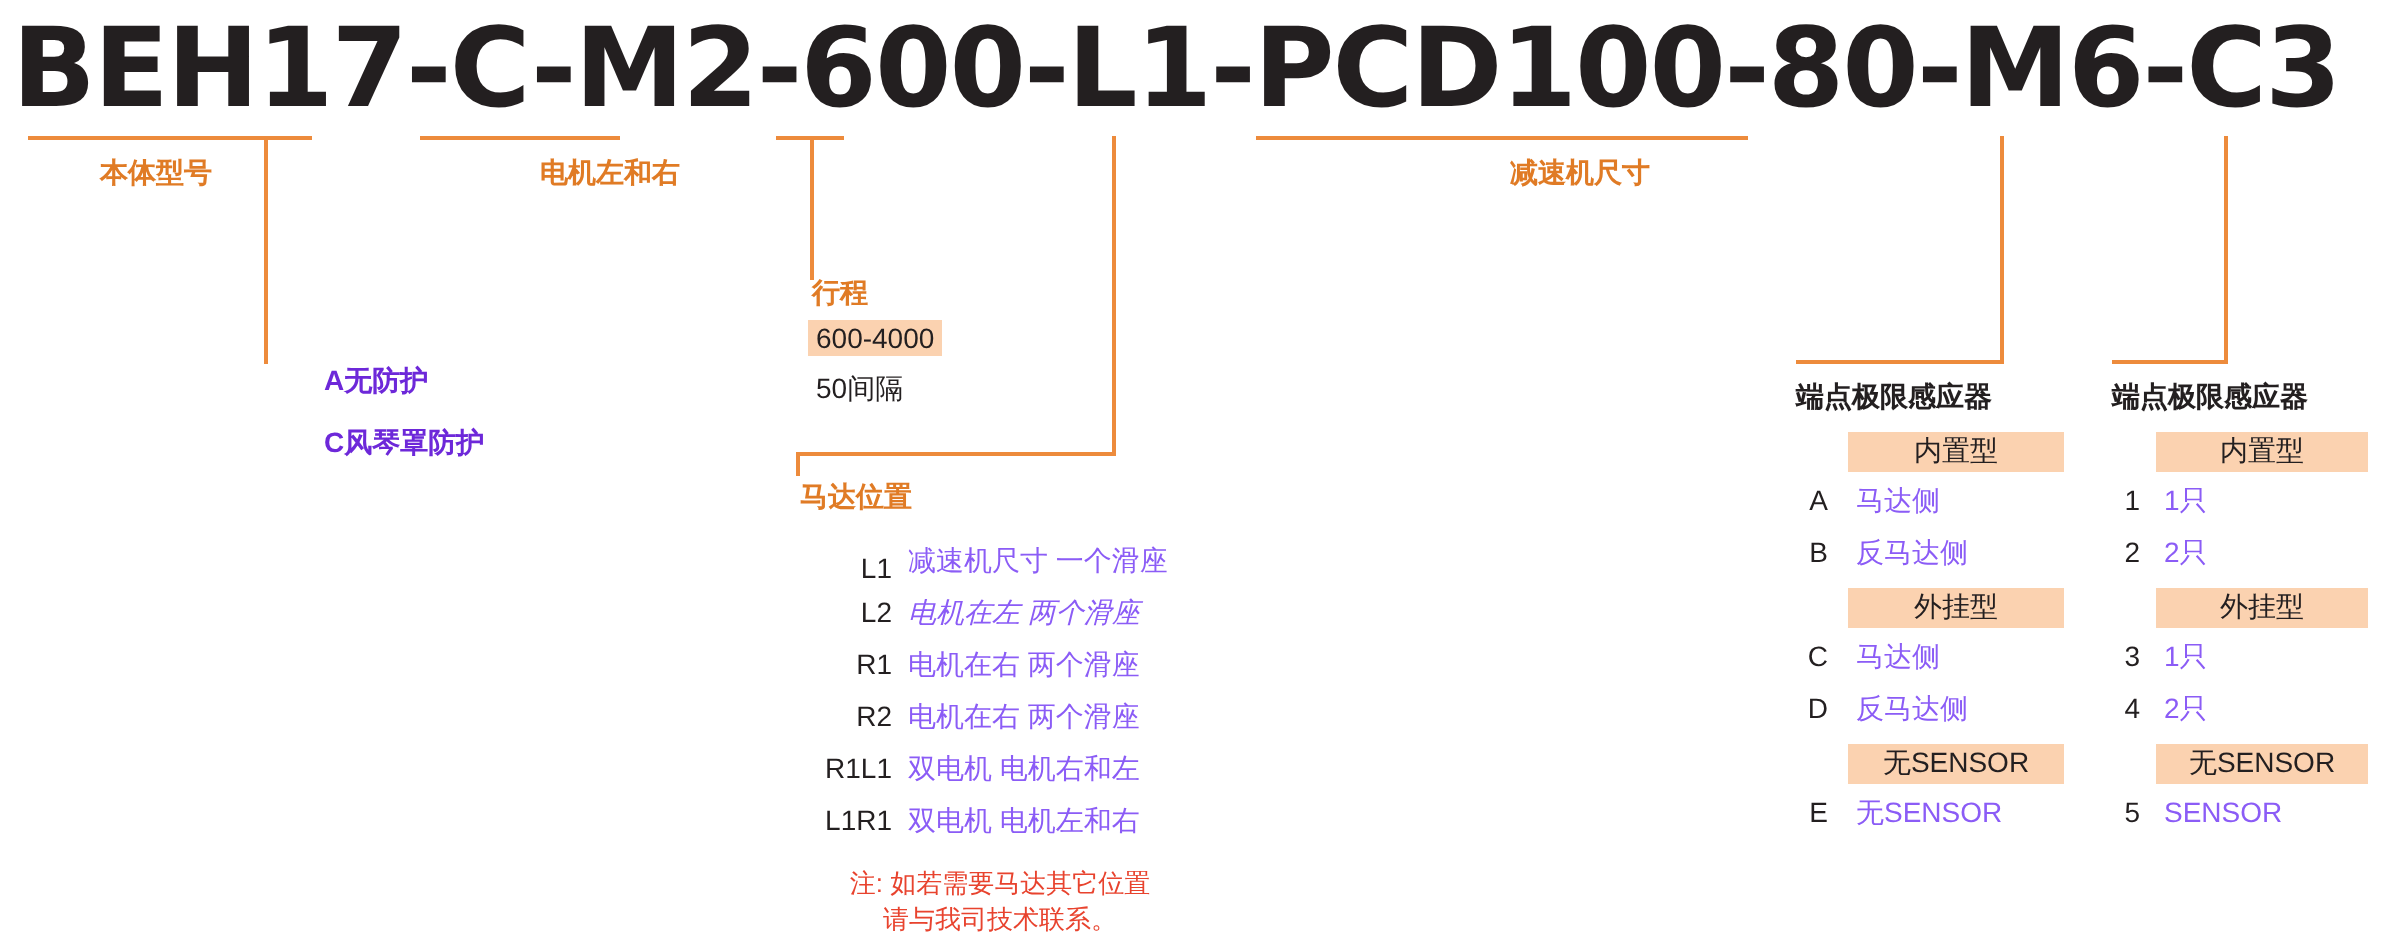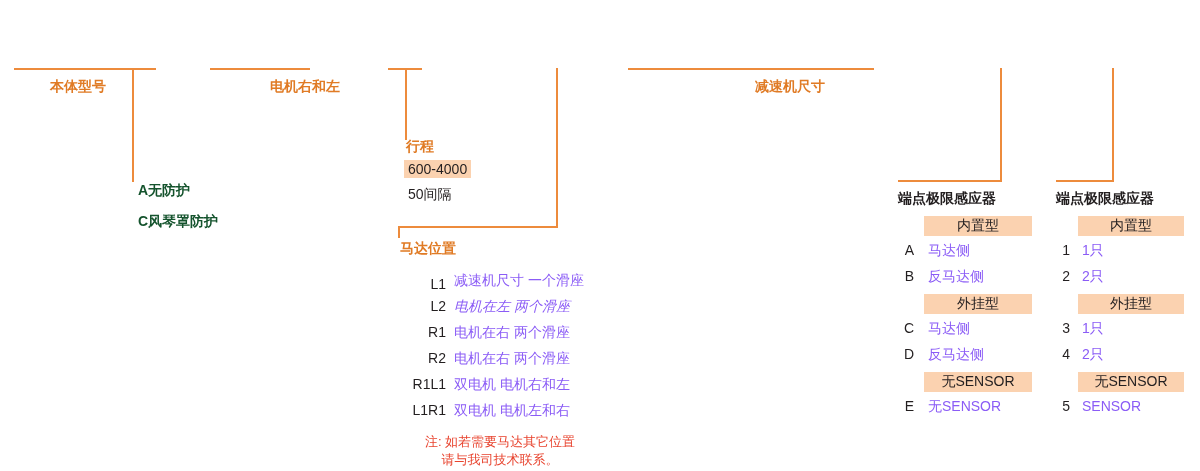--- a/index.html
+++ b/index.html
@@ -55,21 +55,21 @@
   }
 
   
   .tx {
     position: absolute;
     font-size: 14px;
     white-space: nowrap;
     color: #231f20;
   }
   .tx.b { font-weight: bold; }
-  .tx.or { color: #14532d; }
+  .tx.or { color: #6d28d9; margin-left: 24px; }
 
   .hl {
     position: absolute;
     background: #fbd2b0;
     font-size: 14px;
     white-space: nowrap;
     color: #231f20;
     padding: 1px 4px;
   }
   .hl.center { text-align: center; }
@@ -94,20 +94,21 @@
     white-space: nowrap;
     color: #e8432e;
     text-align: center;
   }
 </style>
 </head>
 <body>
 
 <div id="root">
 
+  <div class="partnumber">BEH17-C-M2-600-L1-PCD100-80-M6-C3</div>
 
   <div class="ln h" style="left:14px; top:68px; width:120px;"></div>
 
   <div class="ln v" style="left:132px; top:68px; height:114px;"></div>
   <div class="ln h" style="left:132px; top:68px; width:24px;"></div>
 
   <div class="ln h" style="left:210px; top:68px; width:100px;"></div>
 
   <div class="ln v" style="left:405px; top:68px; height:72px;"></div>
   <div class="ln h" style="left:388px; top:68px; width:34px;"></div>
@@ -118,21 +119,21 @@
 
   <div class="ln h" style="left:628px; top:68px; width:246px;"></div>
 
   <div class="ln v" style="left:1000px; top:68px; height:112px;"></div>
   <div class="ln h" style="left:898px; top:180px; width:104px;"></div>
 
   <div class="ln v" style="left:1112px; top:68px; height:112px;"></div>
   <div class="ln h" style="left:1056px; top:180px; width:58px;"></div>
 
   <div class="hd" style="left:50px; top:78px;">本体型号</div>
-  <div class="hd" style="left:270px; top:78px;">电机右和左</div>
+  <div class="hd" style="left:270px; top:78px;">电机左和右</div>
   <div class="hd" style="left:755px; top:78px;">减速机尺寸</div>
 
   <div class="tx b or" style="left:138px; top:182px;">A无防护</div>
   <div class="tx b or" style="left:138px; top:213px;">C风琴罩防护</div>
 
   <div class="hd" style="left:406px; top:138px;">行程</div>
   <div class="hl" style="left:404px; top:160px;">600-4000</div>
   <div class="tx" style="left:408px; top:186px;">50间隔</div>
 
   <div class="hd" style="left:384px; top:240px;margin-left:16px;">马达位置</div>

